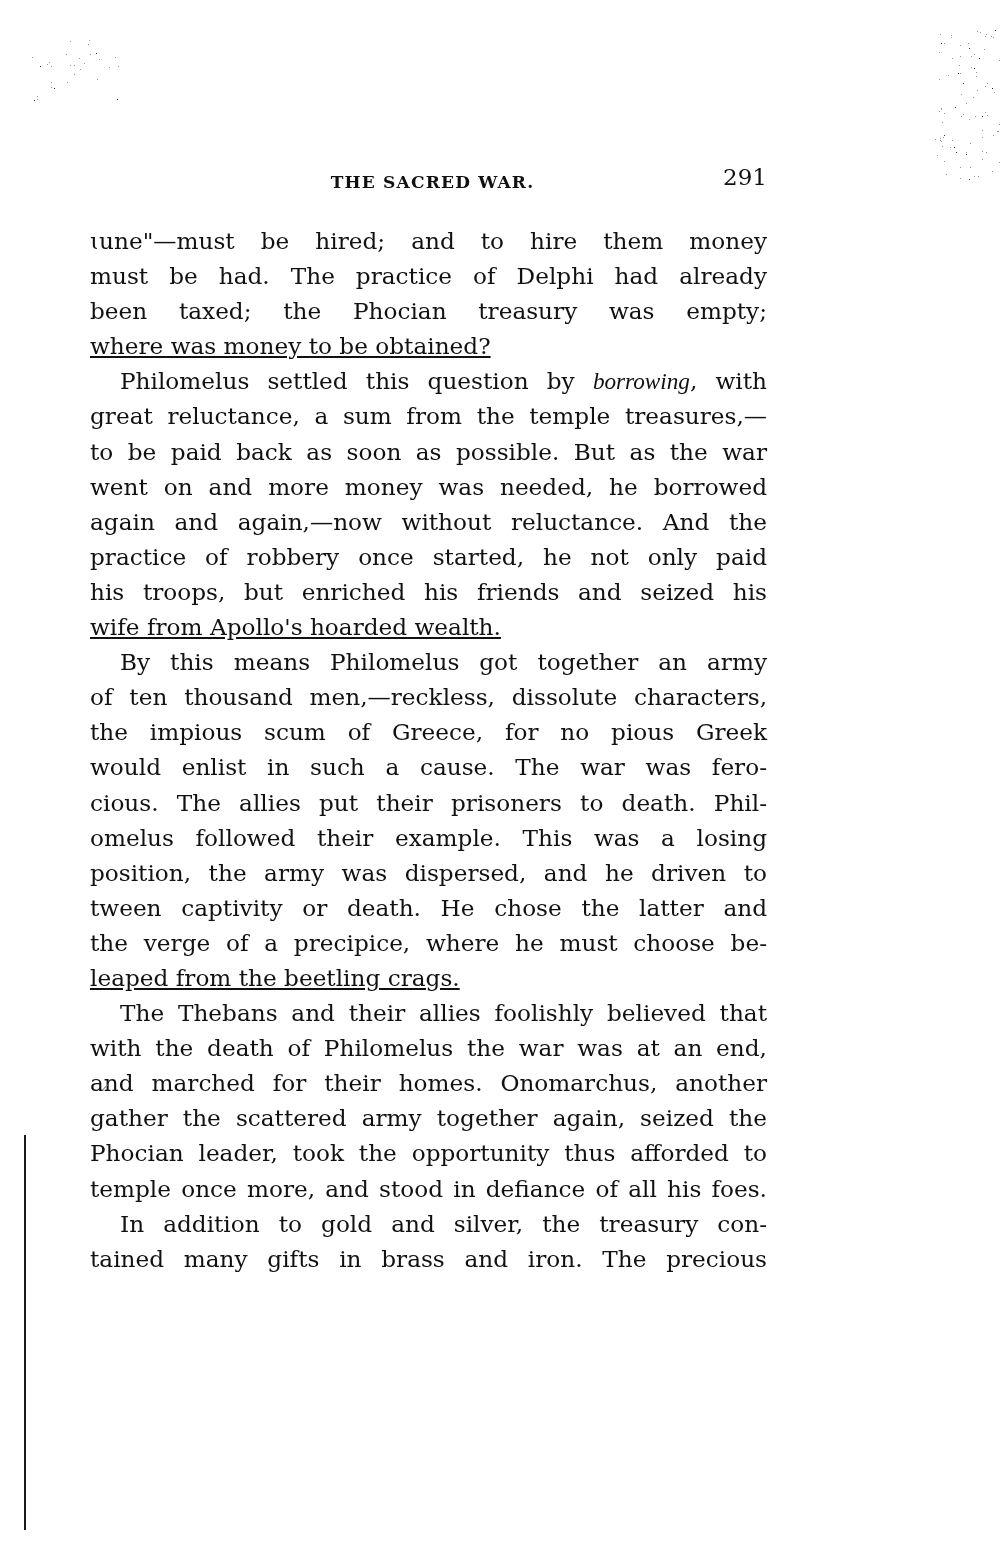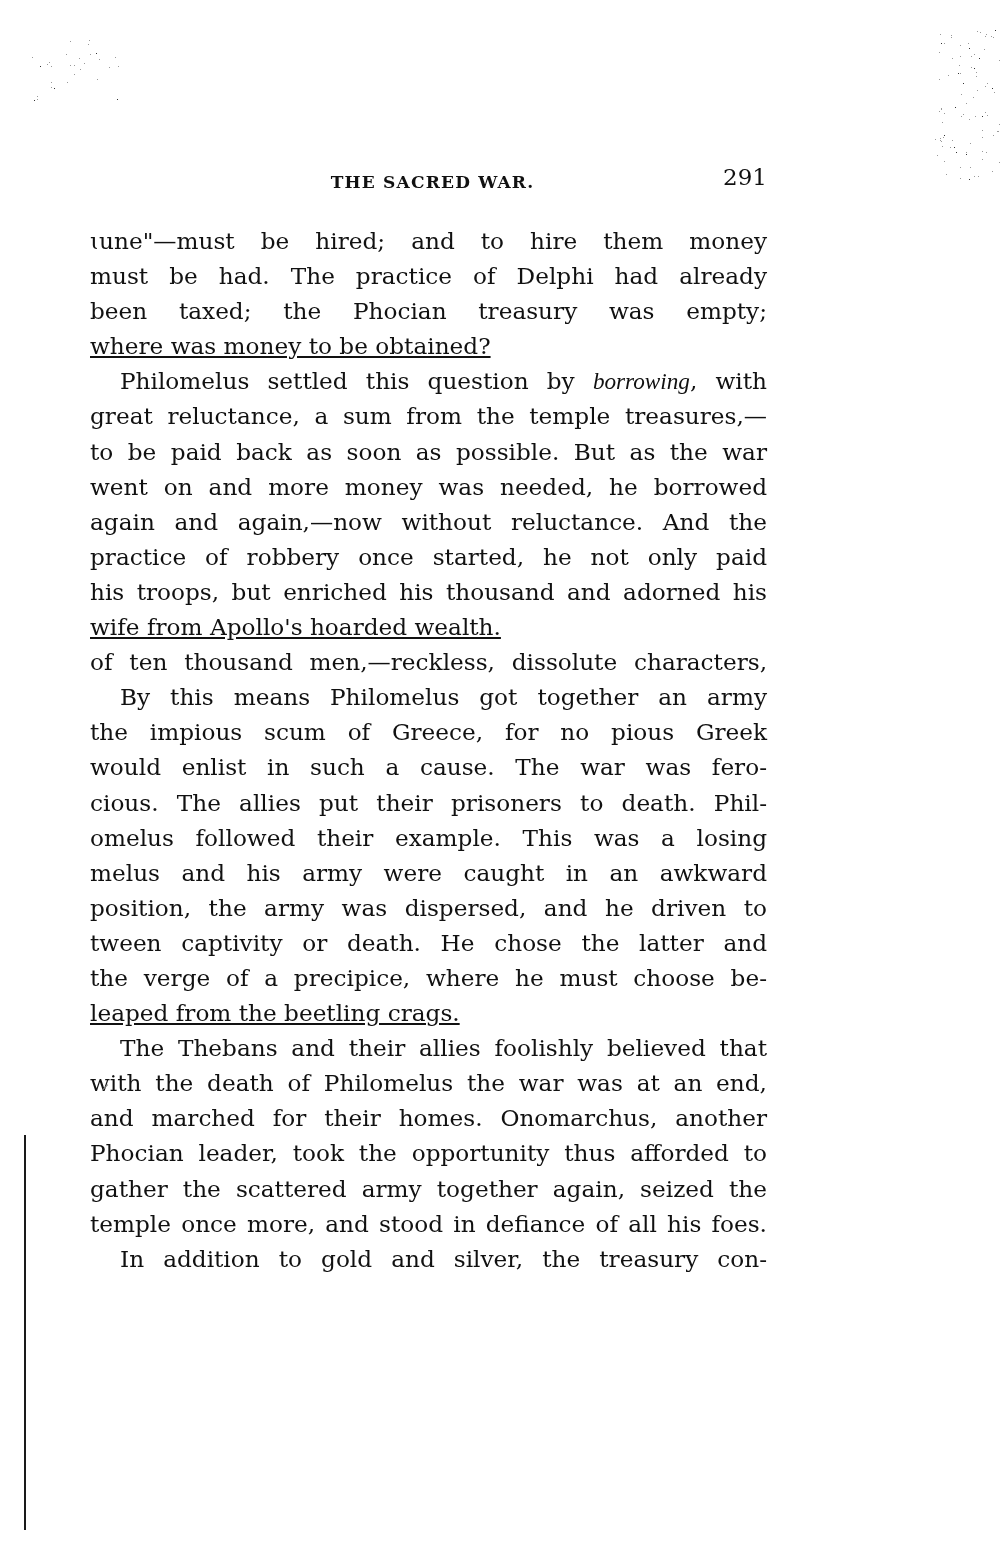--- a/index.html
+++ b/index.html
@@ -255,47 +255,47 @@
       <div class="line last">where was money to be obtained?</div>
     </div>
 
     <div>
       <div class="line indent"><span>Philomelus settled this question by </span><em>borrowing</em><span>, with</span></div>
       <div class="line">great reluctance, a sum from the temple treasures,—</div>
       <div class="line">to be paid back as soon as possible. But as the war</div>
       <div class="line">went on and more money was needed, he borrowed</div>
       <div class="line">again and again,—now without reluctance. And the</div>
       <div class="line">practice of robbery once started, he not only paid</div>
-      <div class="line">his troops, but enriched his thousand and adorned his</div>
+      <div class="line">his troops, but enriched his friends and seized his</div>
       <div class="line last">wife from Apollo's hoarded wealth.</div>
     </div>
 
     <div>
+      <div class="line indent">By this means Philomelus got together an army</div>
       <div class="line">of ten thousand men,—reckless, dissolute characters,</div>
-      <div class="line indent">By this means Philomelus got together an army</div>
       <div class="line">the impious scum of Greece, for no pious Greek</div>
       <div class="line">would enlist in such a cause. The war was fero-</div>
       <div class="line">cious. The allies put their prisoners to death. Phil-</div>
       <div class="line">omelus followed their example. This was a losing</div>
-      <div class="line">melus and his army were caught in an awkward</div>
       <div class="line">position, the army was dispersed, and he driven to</div>
       <div class="line">tween captivity or death. He chose the latter and</div>
       <div class="line">the verge of a precipice, where he must choose be-</div>
       <div class="line last">leaped from the beetling crags.</div>
     </div>
 
     <div>
       <div class="line indent">The Thebans and their allies foolishly believed that</div>
       <div class="line">with the death of Philomelus the war was at an end,</div>
       <div class="line">and marched for their homes. Onomarchus, another</div>
+      <div class="line">gather the scattered army together again, seized the</div>
       <div class="line">Phocian leader, took the opportunity thus afforded to</div>
-      <div class="line">gather the scattered army together again, seized the</div>
       <div class="line">temple once more, and stood in defiance of all his foes.</div>
     </div>
 
     <div>
       <div class="line indent">In addition to gold and silver, the treasury con-</div>
+      <div class="line">tained many gifts in brass and iron. The precious</div>
     </div>
   </div>
 
   <div class="pencil-mark"></div>
   <div class="margin-rule"></div>
 </div>
 
 </body></html>

